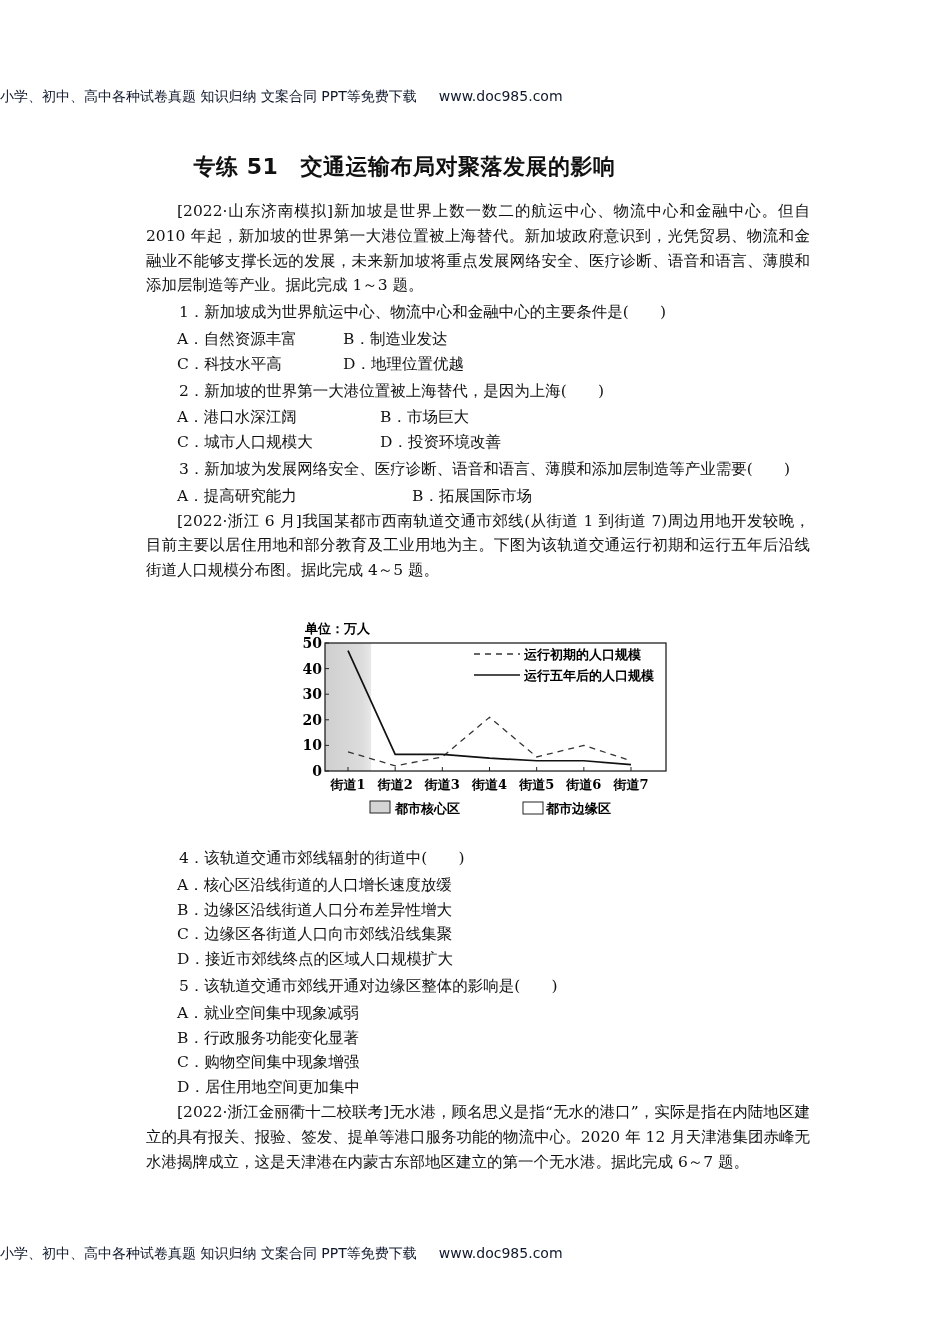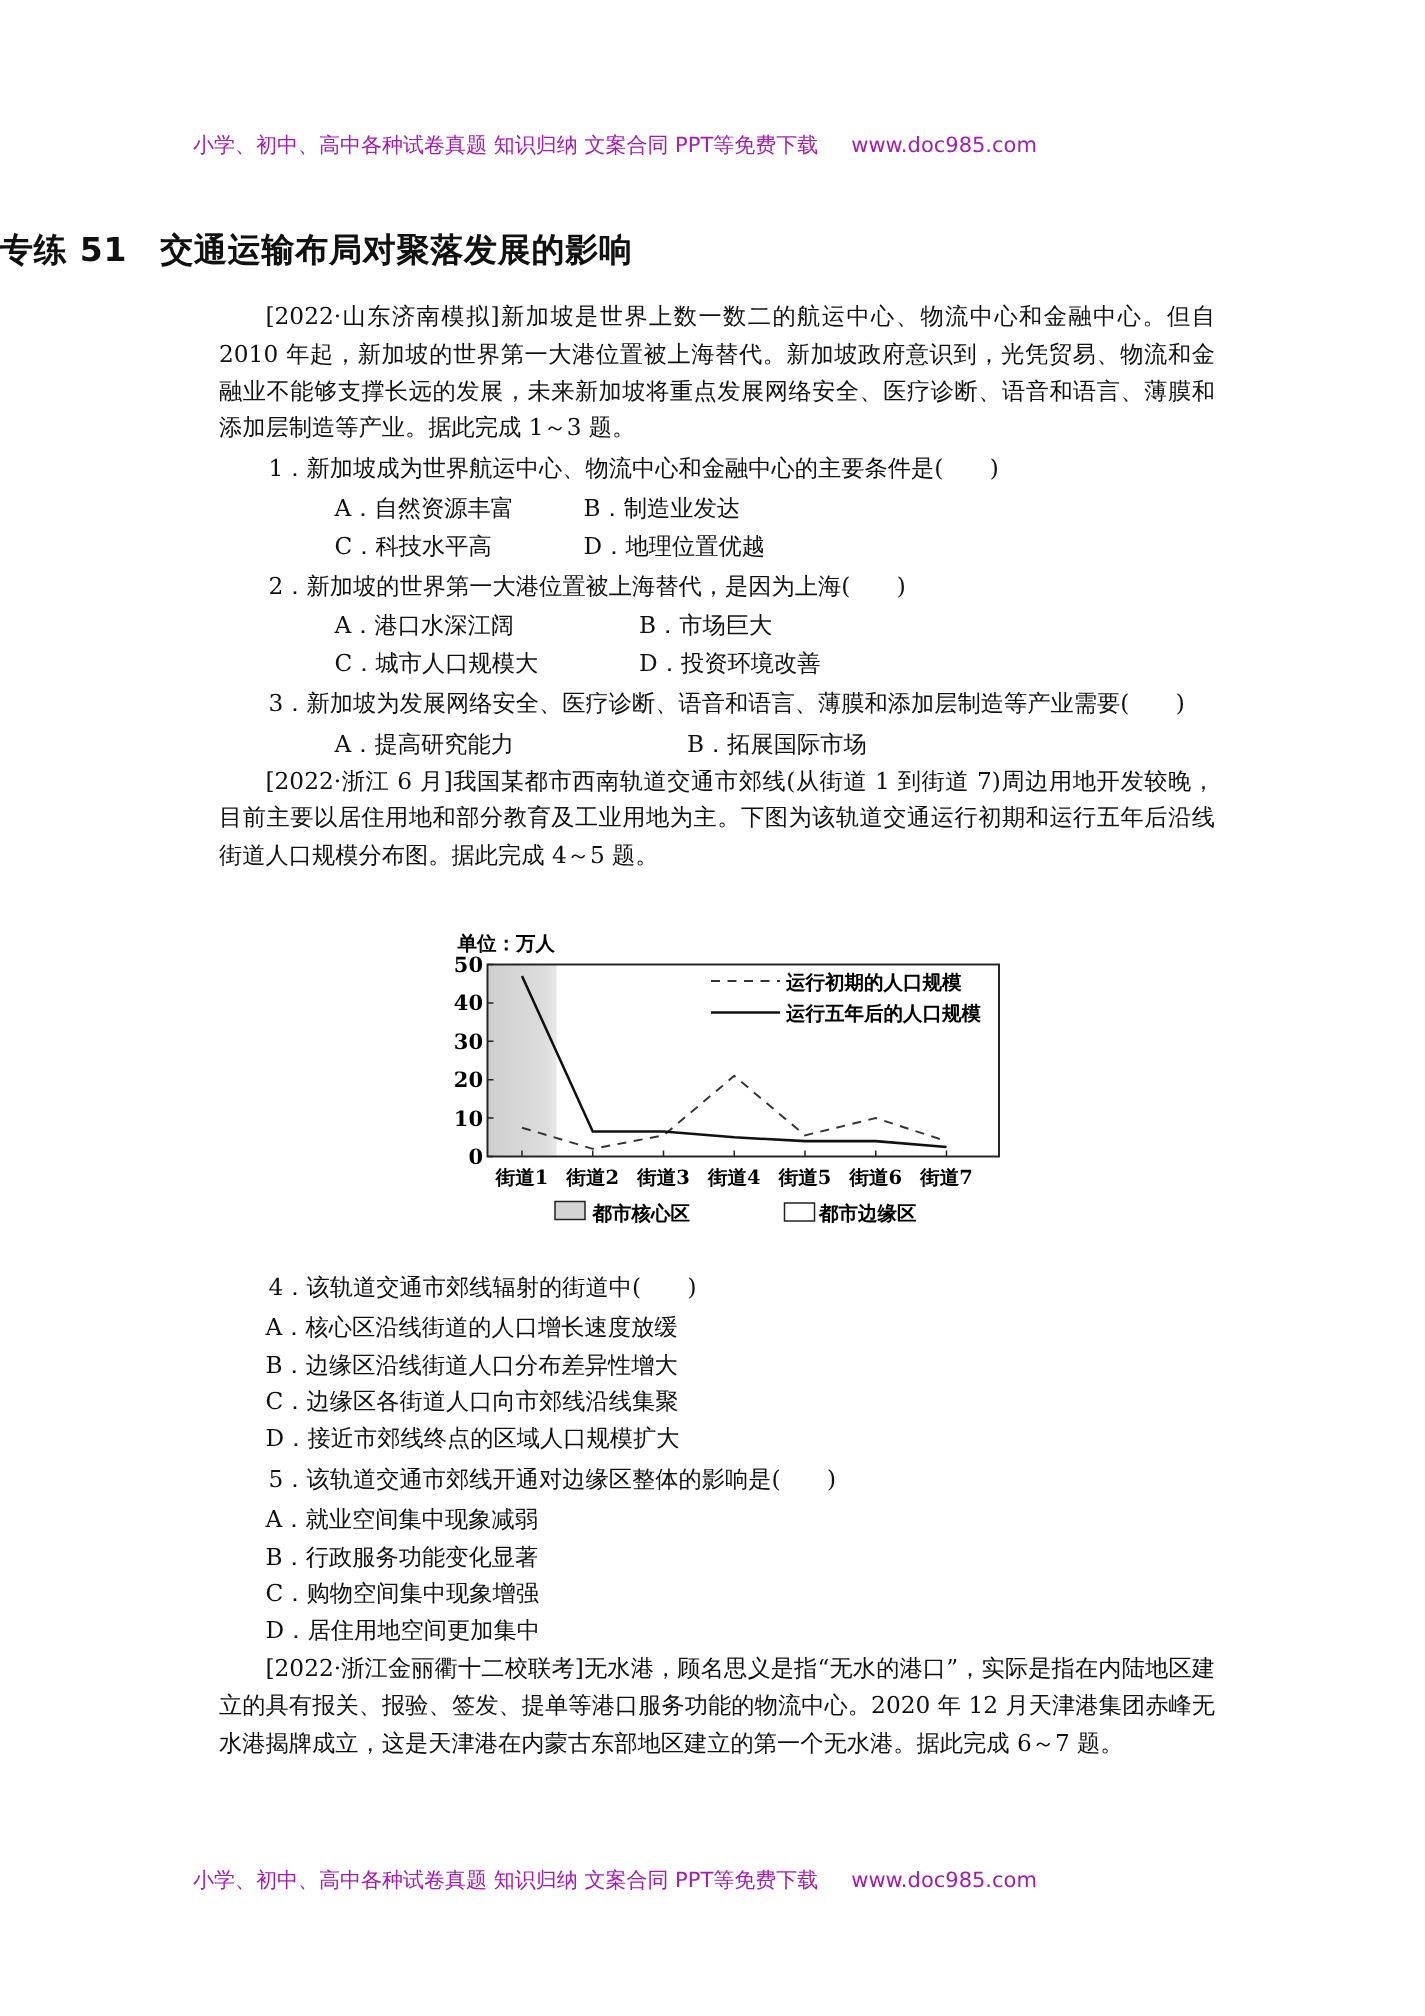--- a/index.html
+++ b/index.html
@@ -1,31 +1,31 @@
 <!DOCTYPE html>
 <html><head>
 <meta charset="utf-8">
 <style>
   html, body { margin: 0; padding: 0; background: #ffffff; }
   body { width: 950px; height: 1344px; position: relative; overflow: hidden;
          font-family: "DejaVu Serif", "Liberation Serif", serif; color: #111; }
-  .header, .footer { position: absolute; left: 0; width: 820px; text-align: center;
-         font-family: "DejaVu Sans", "Liberation Sans", sans-serif; font-size: 14px; color: #a21caf; }
+  .header, .footer { position: absolute; left: 0; width: 820px; text-align: left;
+         font-family: "DejaVu Sans", "Liberation Sans", sans-serif; font-size: 14px; color: #0f172a; }
   .header { top: 88px; }
   .footer { top: 1245px; }
   .header .url, .footer .url { margin-left: 22px; }
-  .title { position: absolute; top: 152px; left: 0; width: 809px; 
+  .title { position: absolute; top: 152px; left: 0; width: 809px; text-align: center;
            font-family: "DejaVu Sans", "Liberation Sans", sans-serif; font-weight: bold; font-size: 22px; letter-spacing: 0.5px; }
   .title .num { margin-right: 22px; }
   .content { position: absolute; left: 146px; width: 664px; font-size: 15.5px; line-height: 24.8px; }
   .para { text-indent: 31px; text-align: justify; margin: 0; }
   .q { margin: 2px; padding-left: 31px; }
   .opts { margin: 0; padding-left: 31px; display: flex; }
   .opt { white-space: nowrap; }
-  .opts.two .opt:first-child { width: 166px; margin-left: 46px; }
+  .opts.two .opt:first-child { width: 166px; }
   .opts.two.w2 .opt:first-child { width: 203px; }
   .opts.two.w3 .opt:first-child { width: 235px; }
   .opt-line { margin: 0; padding-left: 31px; }
   .chart-wrap { position: absolute; left: 288px; top: 615px; width: 380px; height: 210px; }
   svg text { font-family: "DejaVu Serif", "Liberation Serif", serif; }
 </style>
 </head>
 <body>
 
 <div class="header">

